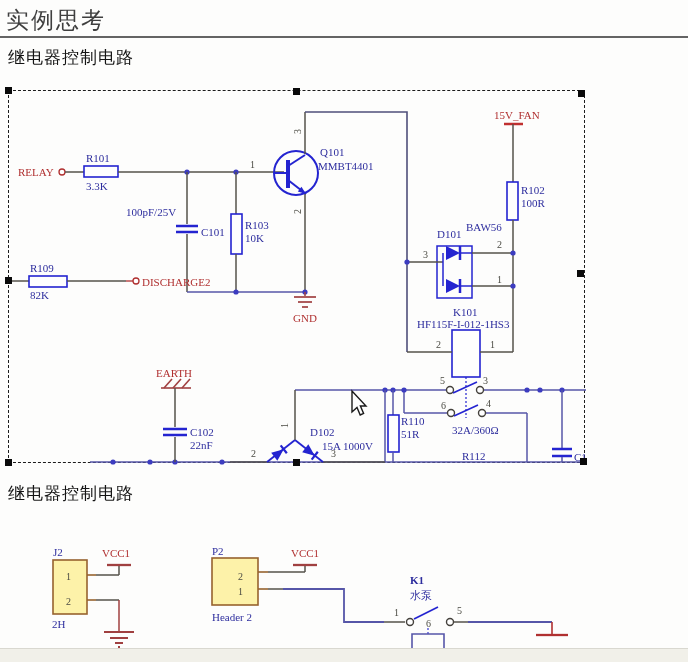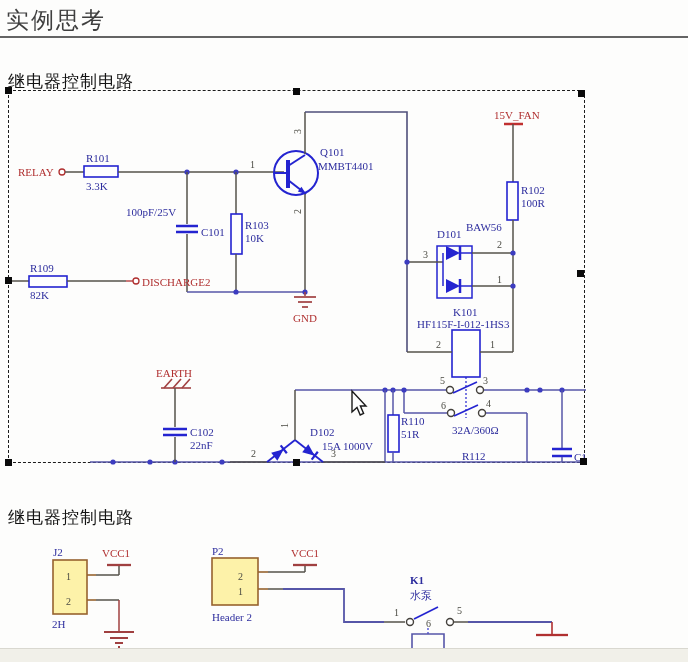--- a/index.html
+++ b/index.html
@@ -1,20 +1,20 @@
 <!DOCTYPE html>
 <html><head>
 <meta charset="utf-8">
 <style>
   html,body{margin:0;padding:0;}
   body{width:688px;height:662px;overflow:hidden;background:#fdfdfc;font-family:"Liberation Sans",sans-serif;}
   .page{position:relative;width:688px;height:653px;}
   .doc-title{position:absolute;left:6px;top:5px;font-family:"Liberation Serif",serif;font-size:23px;letter-spacing:2px;color:#3f3f3f;font-weight:500;}
   .title-rule{position:absolute;left:0;top:36px;width:688px;height:2px;background:#646464;}
-  .sec-heading{position:absolute;left:8px;font-size:17px;color:#141414;font-weight:500;letter-spacing:1px;margin-top:24px;}
+  .sec-heading{position:absolute;left:8px;font-size:17px;color:#141414;font-weight:500;letter-spacing:1px;}
   #h1{top:46px;}
   #h2{top:482px;}
   .sel-box{position:absolute;left:8px;top:90px;width:577px;height:373px;border:1px dashed #1c1c1c;box-sizing:border-box;}
   .handle{position:absolute;width:7px;height:7px;background:#0a0a0a;}
   svg.schem{position:absolute;left:0;top:0;}
   svg text{font-family:"Liberation Serif",serif;}
   .ref{fill:#2e2e9e;font-size:11px;}
   .net{fill:#b03030;font-size:11px;}
   .pin{fill:#4a4a42;font-size:10px;}
   .bottom-bar{position:absolute;left:0;top:648px;width:688px;height:14px;background:#f1f0e9;border-top:1px solid #d9d8d0;box-sizing:border-box;}

